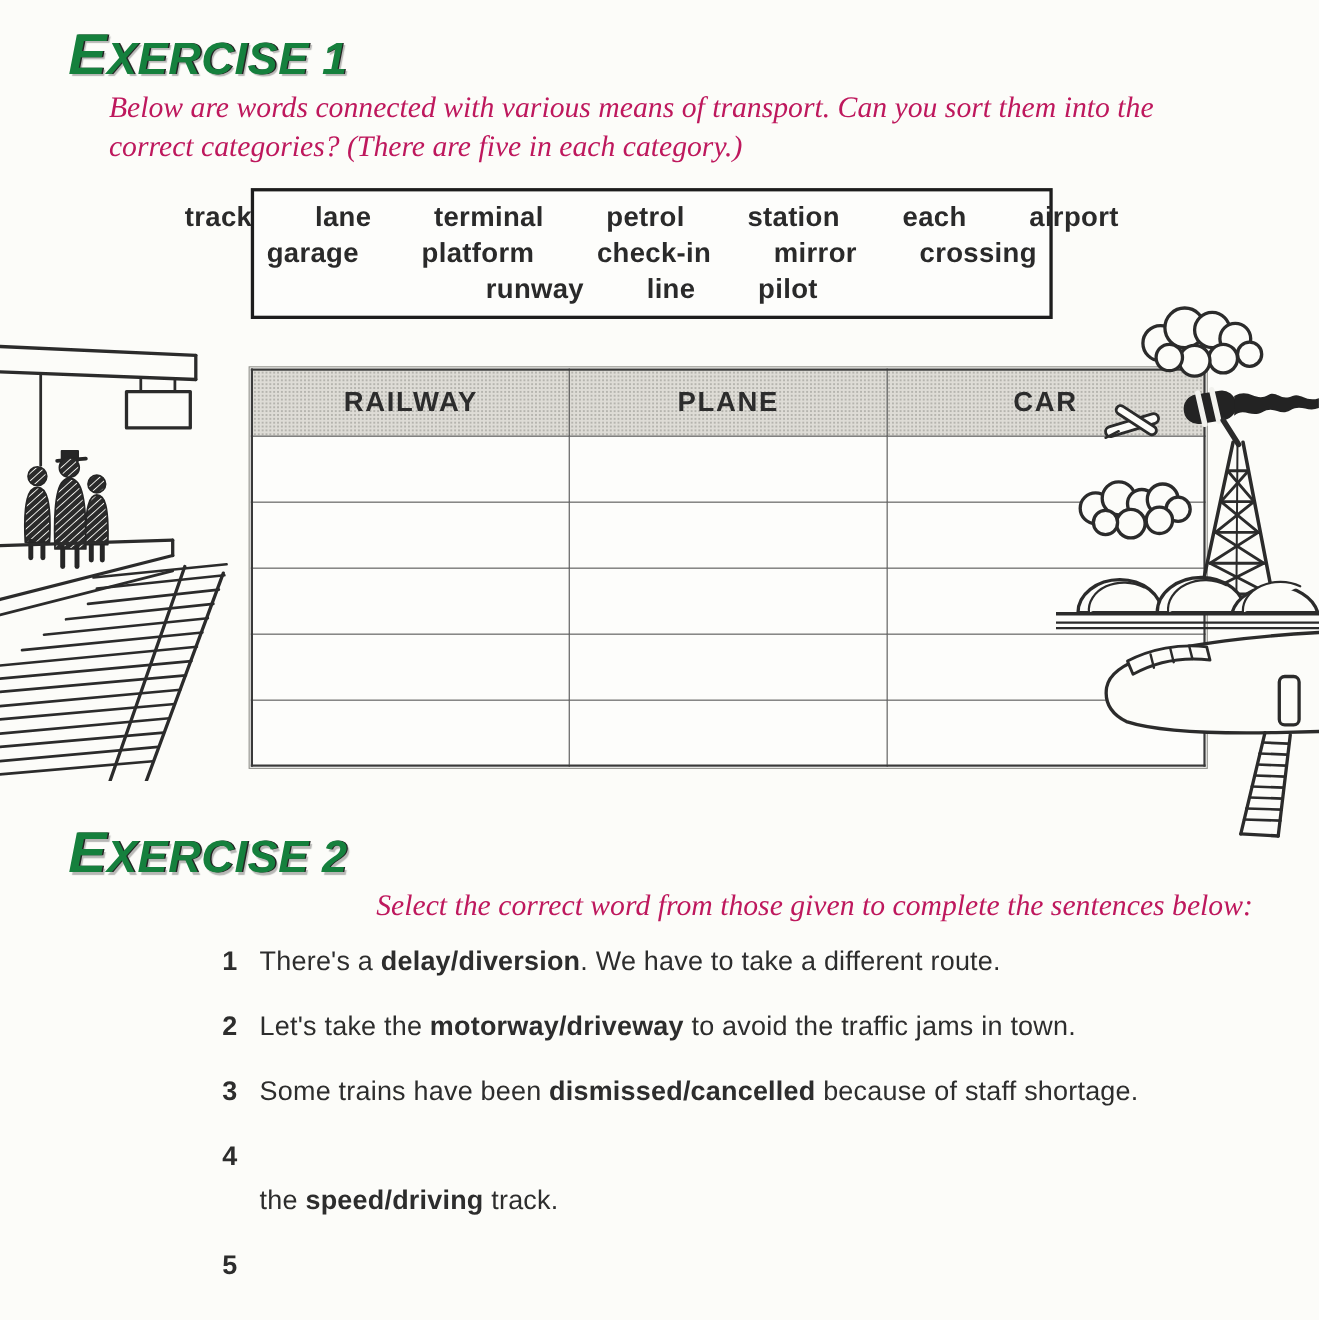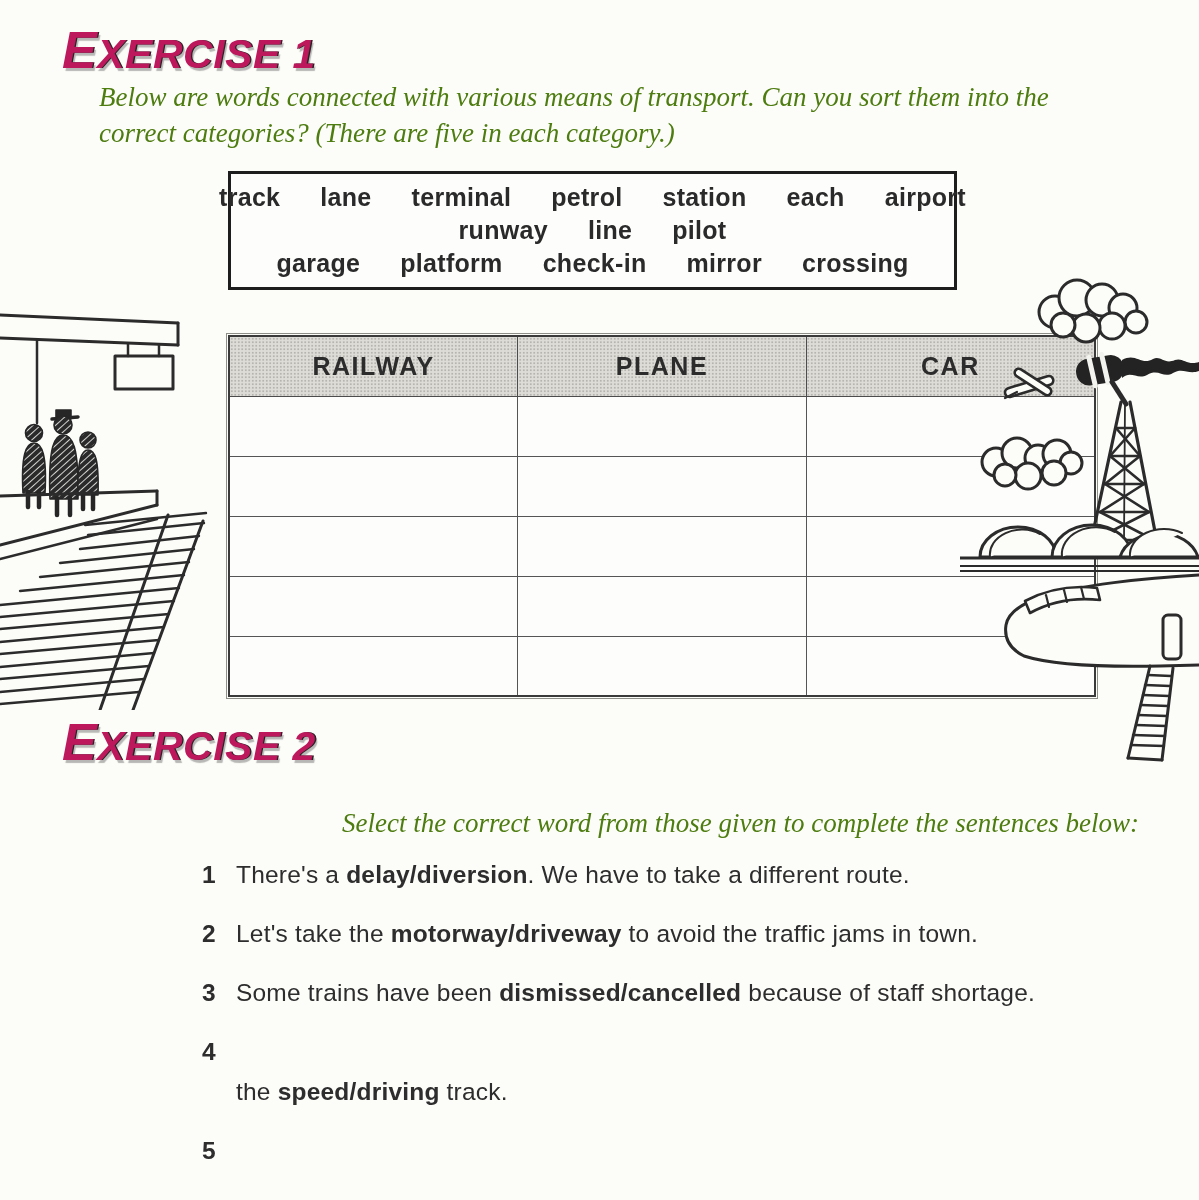--- a/index.html
+++ b/index.html
@@ -11,54 +11,54 @@
     color:#262626;
     overflow:hidden;
   }
   .exercise-heading {
     position:absolute;
     left:62px;
     font-style:italic;
     font-weight:bold;
     font-size:41px;
     letter-spacing:0.5px;
-    color:#be185d;
+    color:#15803d;
     text-shadow: 1.3px 0 0 #242424, 2.5px 2.5px 1px rgba(70,70,70,0.38);
     white-space:nowrap;
   }
   .exercise-heading::first-letter { font-size:1.27em; }
   #ex1-heading { top:20px; }
-  #ex2-heading { top:712px; }
+  #ex2-heading { top:746px; }
   .instructions {
     position:absolute;
     left:99px;
     font-family:"Liberation Serif", serif;
     font-style:italic;
     font-size:27px;
     line-height:1.33;
-    color:#4d7c0f;
+    color:#be185d;
   }
   #ex1-instructions { top:80px; width:1020px; }
   #ex2-instructions { top:806px; width:1040px;text-align:right; }
 
   .word-box {
     position:absolute;
     left:228px; top:171px;
     width:729px; height:119px;
     border:3px solid #1d1d1d;
     background:#fdfdfb;
     display:flex;
     flex-direction:column;
     justify-content:space-evenly;
     padding:5px 10px;
   }
   .word-line {
     display:flex;
     justify-content:center;
-    gap:40px;
+    gap:57px;
     font-weight:bold;
     font-size:25px;
     letter-spacing:0.3px;
     color:#2a2a2a;
     white-space:nowrap;
   }
 
   .sort-table {
     position:absolute;
     left:228px; top:335px;
@@ -120,30 +120,30 @@
     <div class="word-line">
       <span>track</span>
       <span>lane</span>
       <span>terminal</span>
       <span>petrol</span>
       <span>station</span>
       <span>each</span>
       <span>airport</span>
     </div>
     <div class="word-line">
-      <span>runway</span>
-      <span>line</span>
-      <span>pilot</span>
-    </div>
-    <div class="word-line">
       <span>garage</span>
       <span>platform</span>
       <span>check-in</span>
       <span>mirror</span>
       <span>crossing</span>
+    </div>
+    <div class="word-line">
+      <span>runway</span>
+      <span>line</span>
+      <span>pilot</span>
     </div>
   </div>
 
 <table class="sort-table" id="sort-table">
   <thead>
       <tr>
         <th>RAILWAY</th>
         <th>PLANE</th>
         <th>CAR</th>
       </tr>

